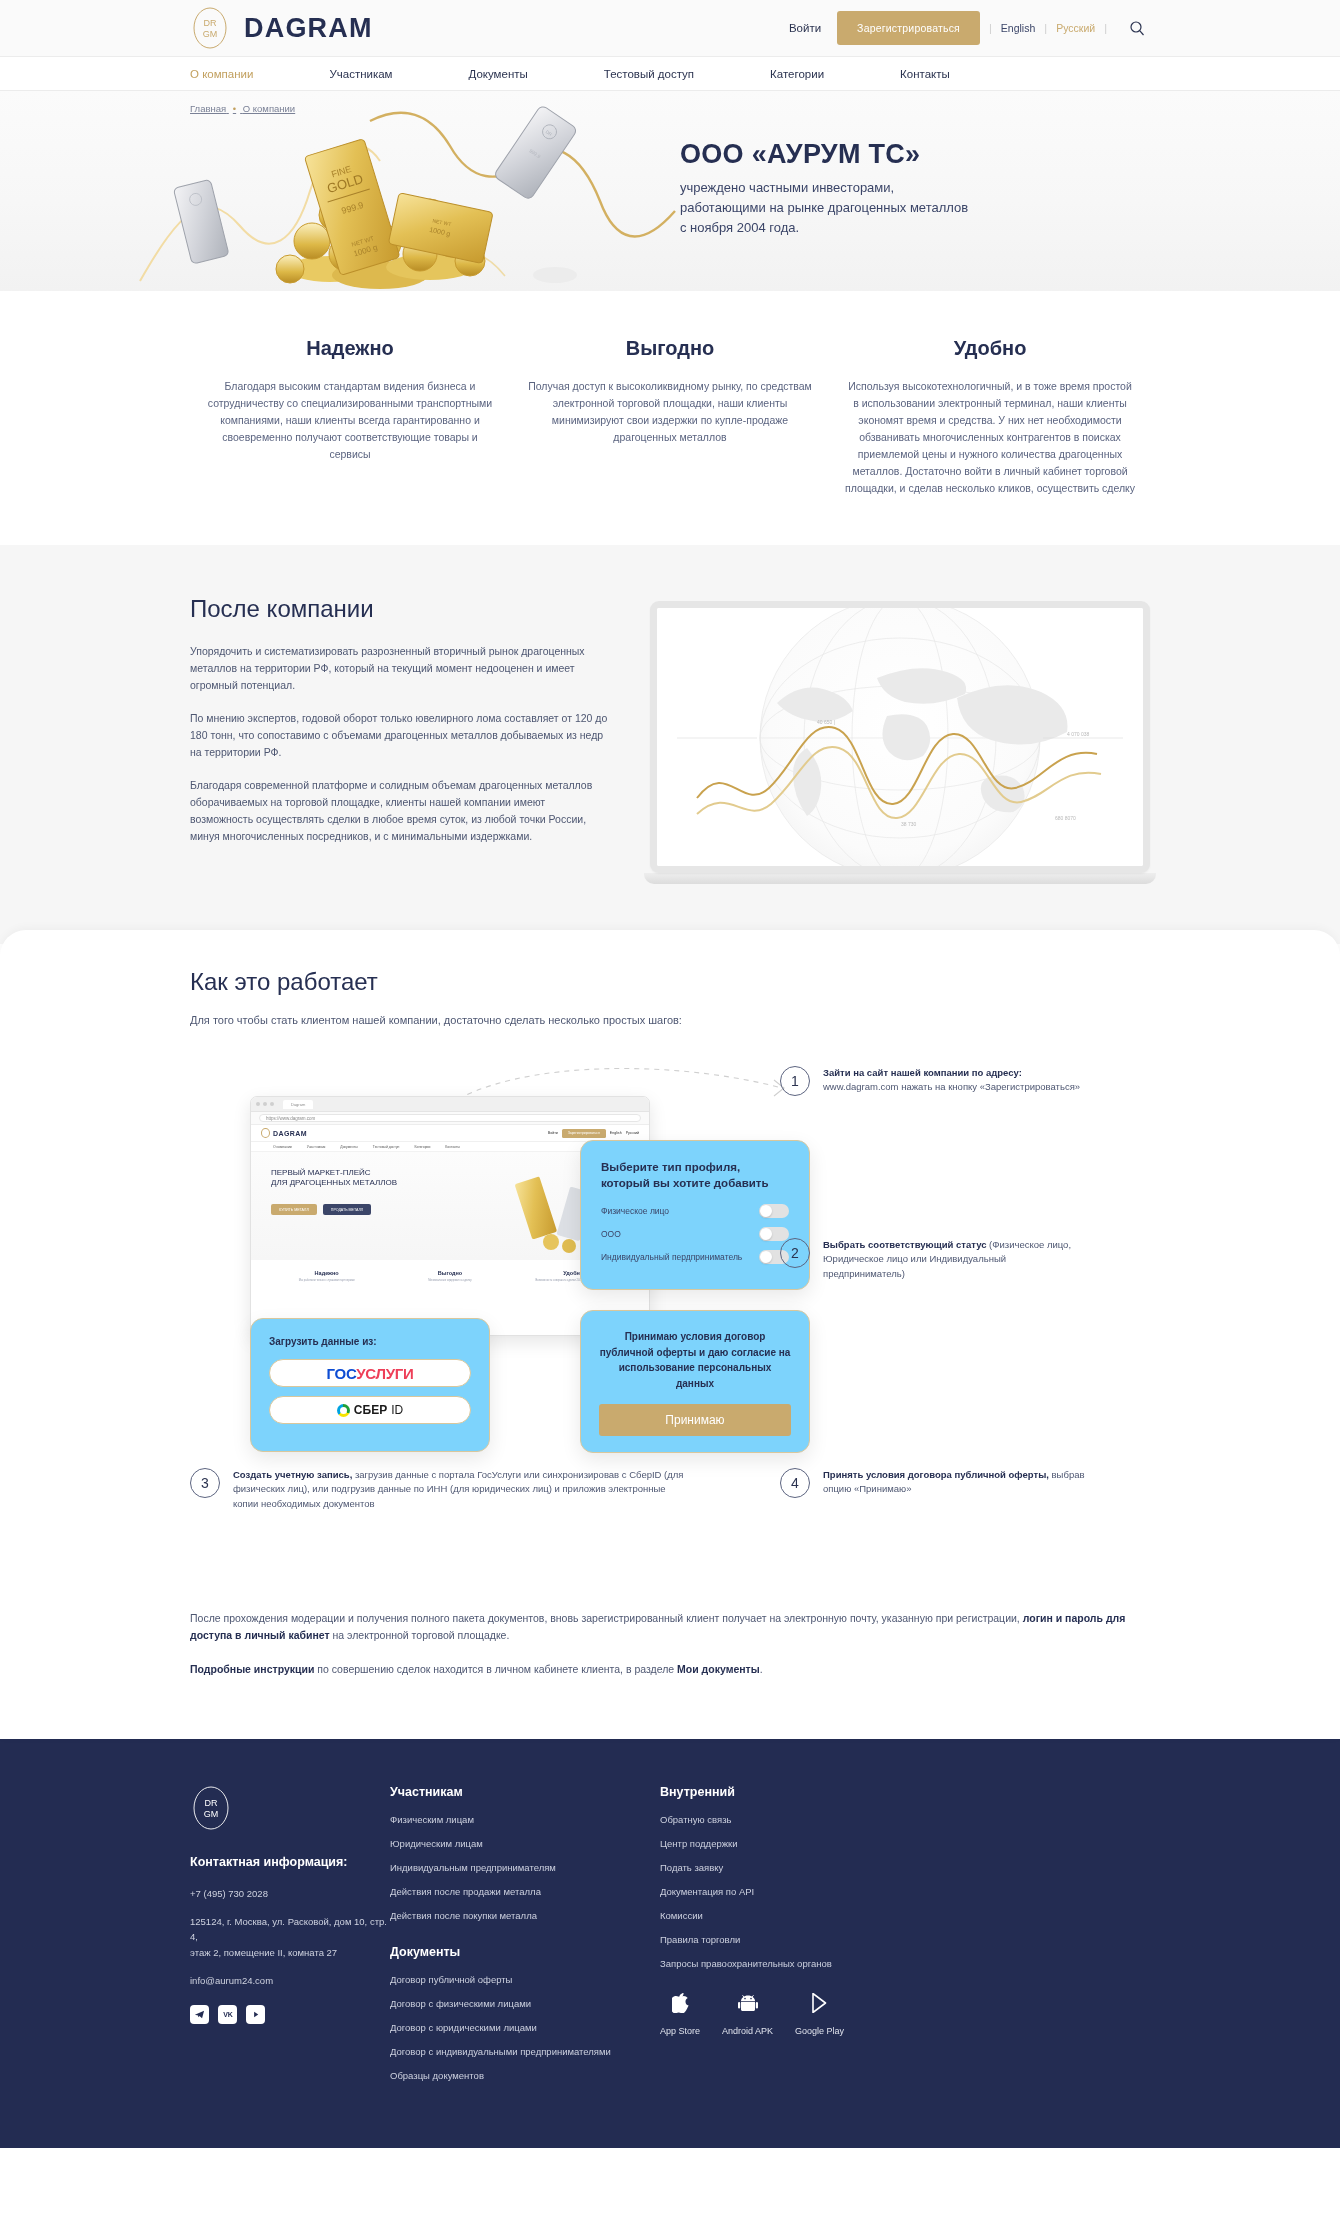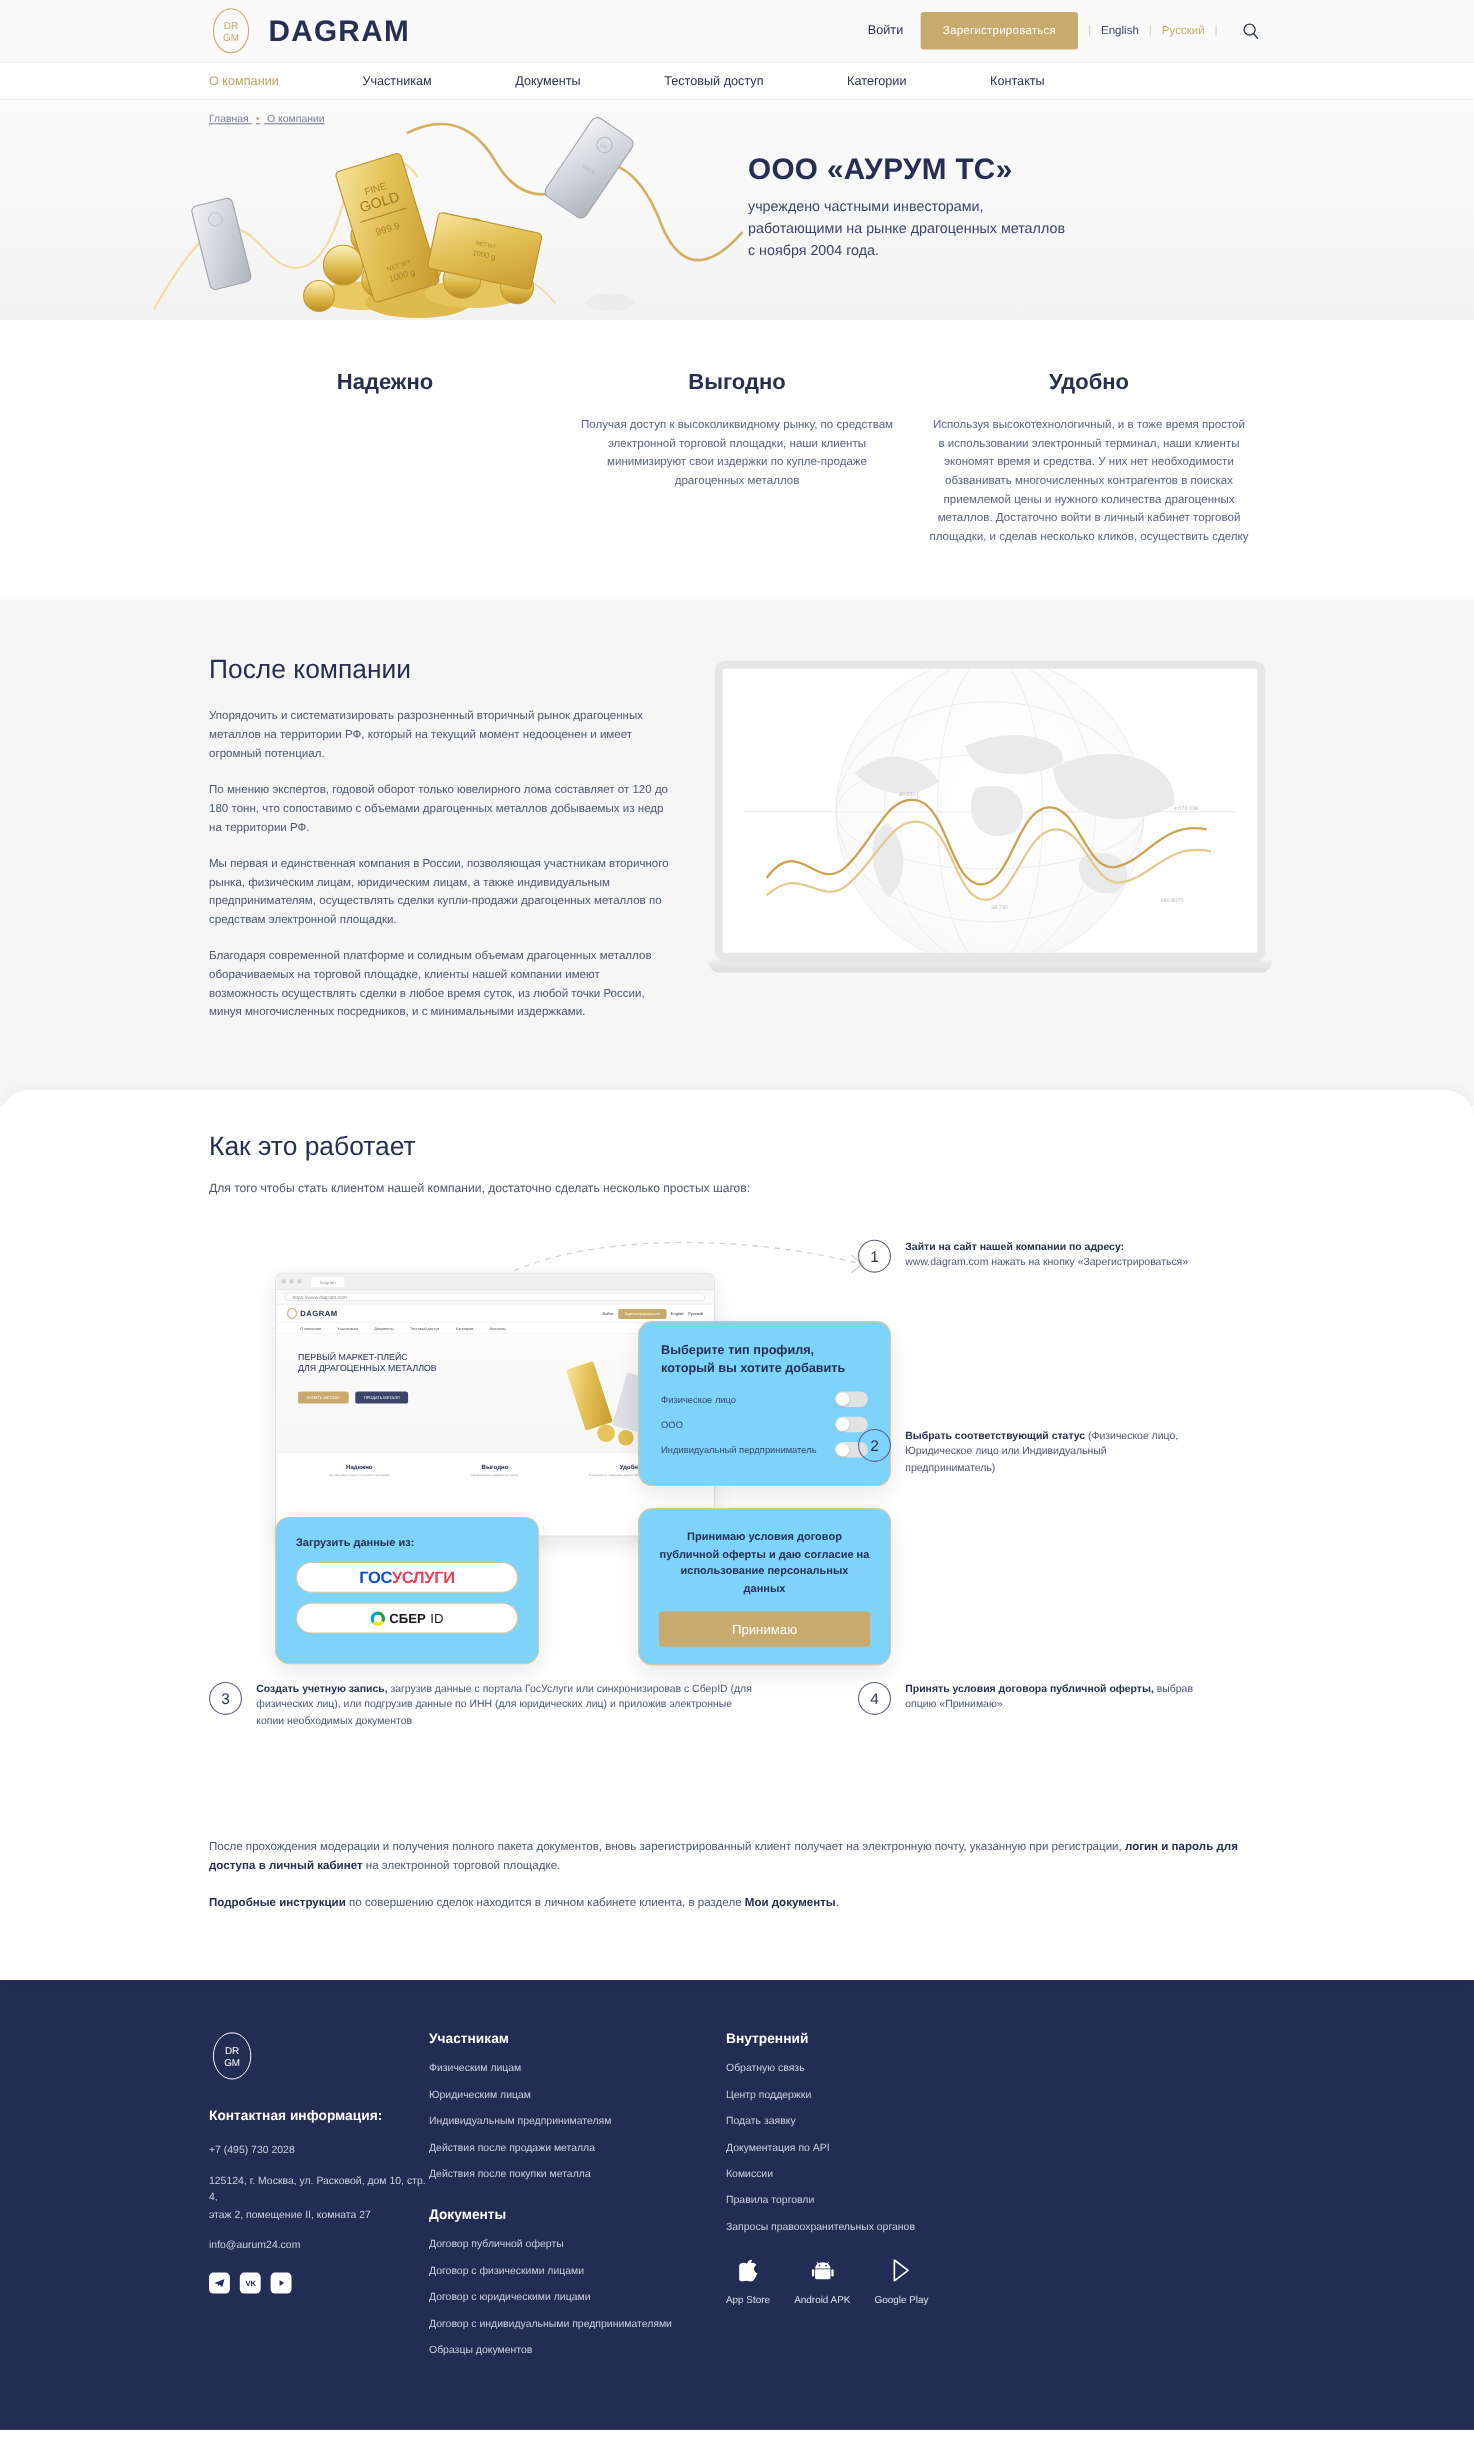--- a/index.html
+++ b/index.html
@@ -284,37 +284,37 @@
         <div>учреждено частными инвесторами,</div>
         <div>работающими на рынке драгоценных металлов</div>
         <div>с ноября 2004 года.</div>
       </div>
     </div>
   </section>
 
   <section class="features">
     <div class="feat">
       <h3>Надежно</h3>
+      <p>Благодаря высоким стандартам видения бизнеса и сотрудничеству со специализированными транспортными компаниями, наши клиенты всегда гарантированно и своевременно получают соответствующие товары и сервисы</p>
     </div>
     <div class="feat">
       <h3>Выгодно</h3>
       <p>Получая доступ к высоколиквидному рынку, по средствам электронной торговой площадки, наши клиенты минимизируют свои издержки по купле-продаже драгоценных металлов</p>
     </div>
     <div class="feat">
       <h3>Удобно</h3>
       <p>Используя высокотехнологичный, и в тоже время простой в использовании электронный терминал, наши клиенты экономят время и средства.  У них нет необходимости обзванивать многочисленных контрагентов в поисках приемлемой цены и нужного количества драгоценных металлов.  Достаточно войти в личный кабинет торговой площадки, и сделав несколько кликов, осуществить сделку</p>
     </div>
   </section>
 
   <section class="goal">
     <div class="goal-left">
       <h2>После компании</h2>
       <p>Упорядочить и систематизировать разрозненный вторичный рынок драгоценных металлов на территории РФ, который на текущий момент недооценен и имеет огромный потенциал.</p>
       <p>По мнению экспертов, годовой оборот только ювелирного лома составляет от 120 до 180 тонн, что сопоставимо с объемами драгоценных металлов добываемых из недр на территории РФ.</p>
-      <p>Мы первая и единственная компания в России, позволяющая участникам вторичного рынка, физическим лицам, юридическим лицам, а также индивидуальным предпринимателям, осуществлять сделки купли-продажи драгоценных металлов по средствам электронной площадки.</p>
       <p>Благодаря современной платформе и солидным объемам драгоценных металлов оборачиваемых на торговой площадке, клиенты нашей компании имеют возможность осуществлять сделки в любое время суток, из любой точки России, минуя многочисленных посредников, и с минимальными издержками.</p>
     </div>
     <div class="goal-right">
       <div class="laptop">
         <div class="laptop-screen">
           <svg width="486" height="272" viewBox="0 0 486 272">
             <defs>
               <radialGradient id="glob" cx="50%" cy="45%" r="62%">
                 <stop offset="0%" stop-color="#ffffff"></stop>
                   <stop offset="75%" stop-color="#fbfbfb"></stop>

